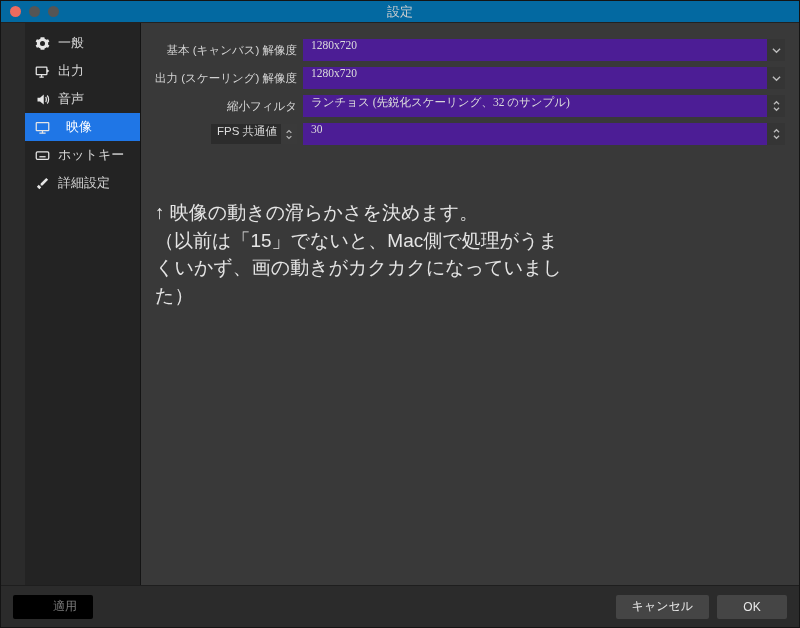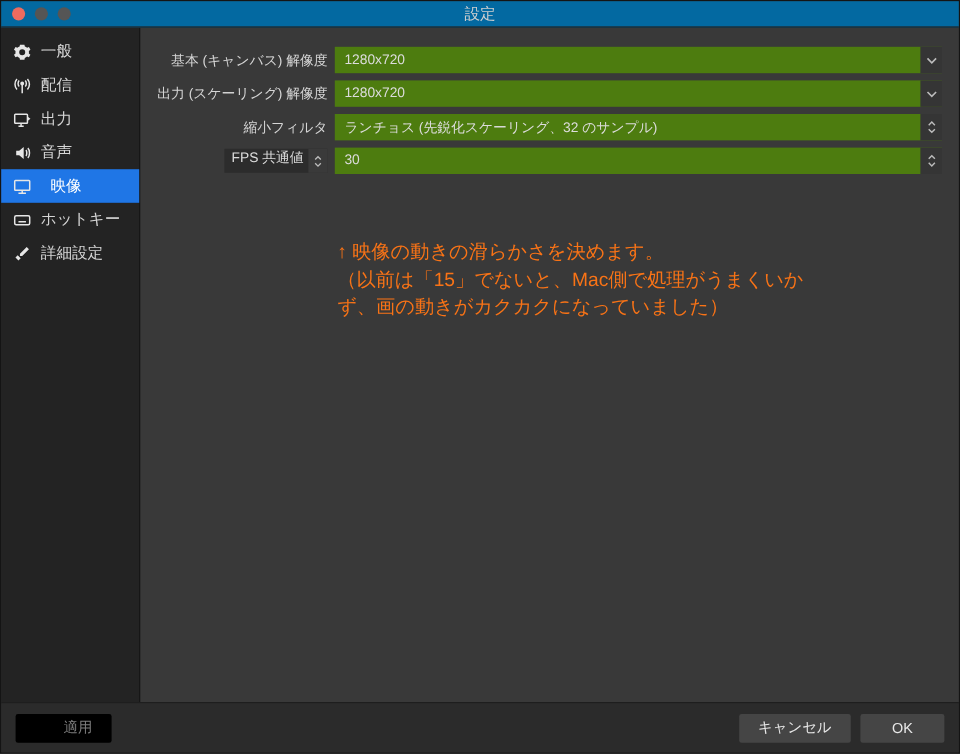--- a/index.html
+++ b/index.html
@@ -42,20 +42,21 @@
       left: 0; right: 0;
       text-align: center;
       font-size: 13px;
       color: #cfcfcf;
       pointer-events: none;
     }
     .body {
       flex: 1;
       display: flex;
       min-height: 0;
+      padding-left: 24px;
     }
     .sidebar {
       width: 116px;
       background: #232323;
       border-right: 1px solid #141414;
       padding-top: 6px;
     }
     .side-item {
       display: flex;
       align-items: center;
@@ -101,29 +102,29 @@
       align-items: center;
       justify-content: flex-end;
       gap: 4px;
     }
     .field {
       flex: 1;
       min-width: 0;
     }
     .dropdown {
       position: relative;
-      background: #4d7c0f;
+      background: #4c1d95;
       border: none;
       height: 22px;
       display: flex;
-      align-items: center;
       padding: 0 22px 0 8px;
       font-size: 11.5px;
       color: #dcdcdc;
       cursor: pointer;
+      font-family: Liberation Serif, serif;
     }
     .dropdown .dd-end {
       position: absolute;
       right: 0; top: 0; bottom: 0;
       width: 18px;
       background: #353535;
       display: flex;
       align-items: center;
       justify-content: center;
     }
@@ -142,24 +143,23 @@
       position: absolute;
       right: 0; top: 0; bottom: 0;
       width: 16px;
       background: #3a3a3a;
       display: flex;
       align-items: center;
       justify-content: center;
     }
     .annotation {
       margin-top: 12px;
-      margin-left: 150px;
-      font-size: 16px;
+      font-size: 19px;
       line-height: 1.45;
-      color: #f97316;
+      color: #e5e5e5;
       font-weight: 500;
       max-width: 420px;
     }
     .footer {
       border-top: 1px solid #1e1e1e;
       background: #2b2b2b;
       height: 42px;
       display: flex;
       align-items: center;
       padding: 0 12px;
@@ -206,30 +206,20 @@
 
       <div class="side-item">
         <span class="icon ico">
           <svg viewBox="0 0 24 24" fill="currentColor">
               <path d="M12 8a4 4 0 100 8 4 4 0 000-8zm9 4c0 .6-.05 1.17-.15 1.73l2.1 1.64-2 3.46-2.47-1a8.9 8.9 0 01-3 1.74L15 22h-6l-.5-2.43a8.9 8.9 0 01-3-1.74l-2.47 1-2-3.46 2.1-1.64A9.3 9.3 0 013 12c0-.6.05-1.17.15-1.73L1.05 8.63l2-3.46 2.47 1a8.9 8.9 0 013-1.74L9 2h6l.5 2.43a8.9 8.9 0 013 1.74l2.47-1 2 3.46-2.1 1.64c.1.56.15 1.13.15 1.73z"></path>
             </svg>
         </span>
         <span>一般</span>
       </div>
 
-      <div class="side-item">
-        <span class="icon ico">
-          <svg viewBox="0 0 24 24" fill="none" stroke="currentColor" stroke-width="2">
-              <circle cx="12" cy="9" r="1.6" fill="currentColor"></circle>
-              <path d="M8 5c-2 2-2 6 0 8M16 5c2 2 2 6 0 8M5 3C1.5 7 1.5 13 5 17M19 3c3.5 4 3.5 10 0 14"></path>
-              <line x1="12" y1="10" x2="12" y2="22"></line>
-            </svg>
-        </span>
-        <span>配信</span>
-      </div>
 
       <div class="side-item">
         <span class="icon ico">
           <svg viewBox="0 0 24 24" fill="none" stroke="currentColor" stroke-width="2">
               <rect x="2" y="5" width="17" height="12" rx="1"></rect>
               <line x1="7" y1="21" x2="14" y2="21"></line>
               <line x1="10.5" y1="17" x2="10.5" y2="21"></line>
               <path d="M19 8l4 3-4 3" fill="currentColor" stroke="none"></path>
             </svg>
         </span>

